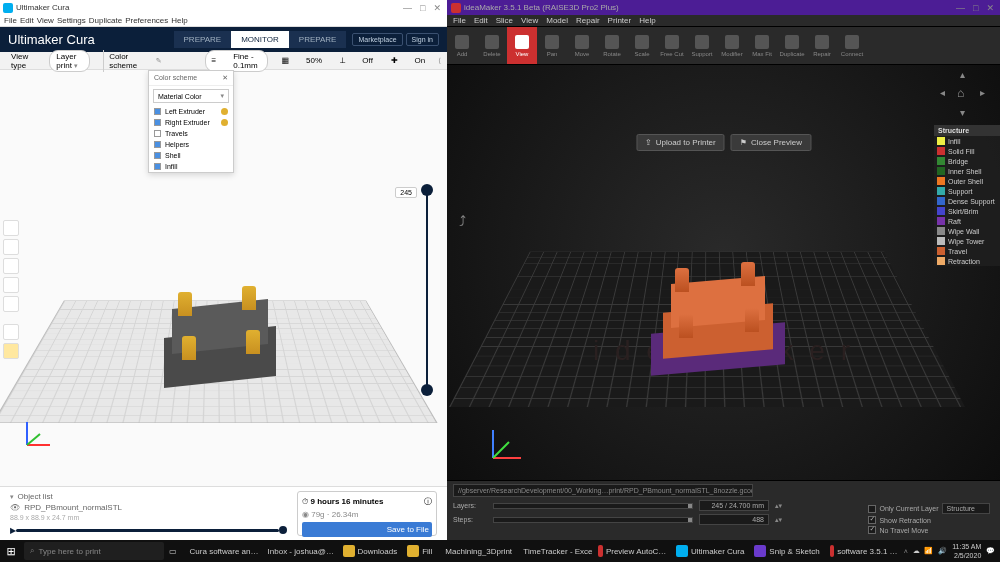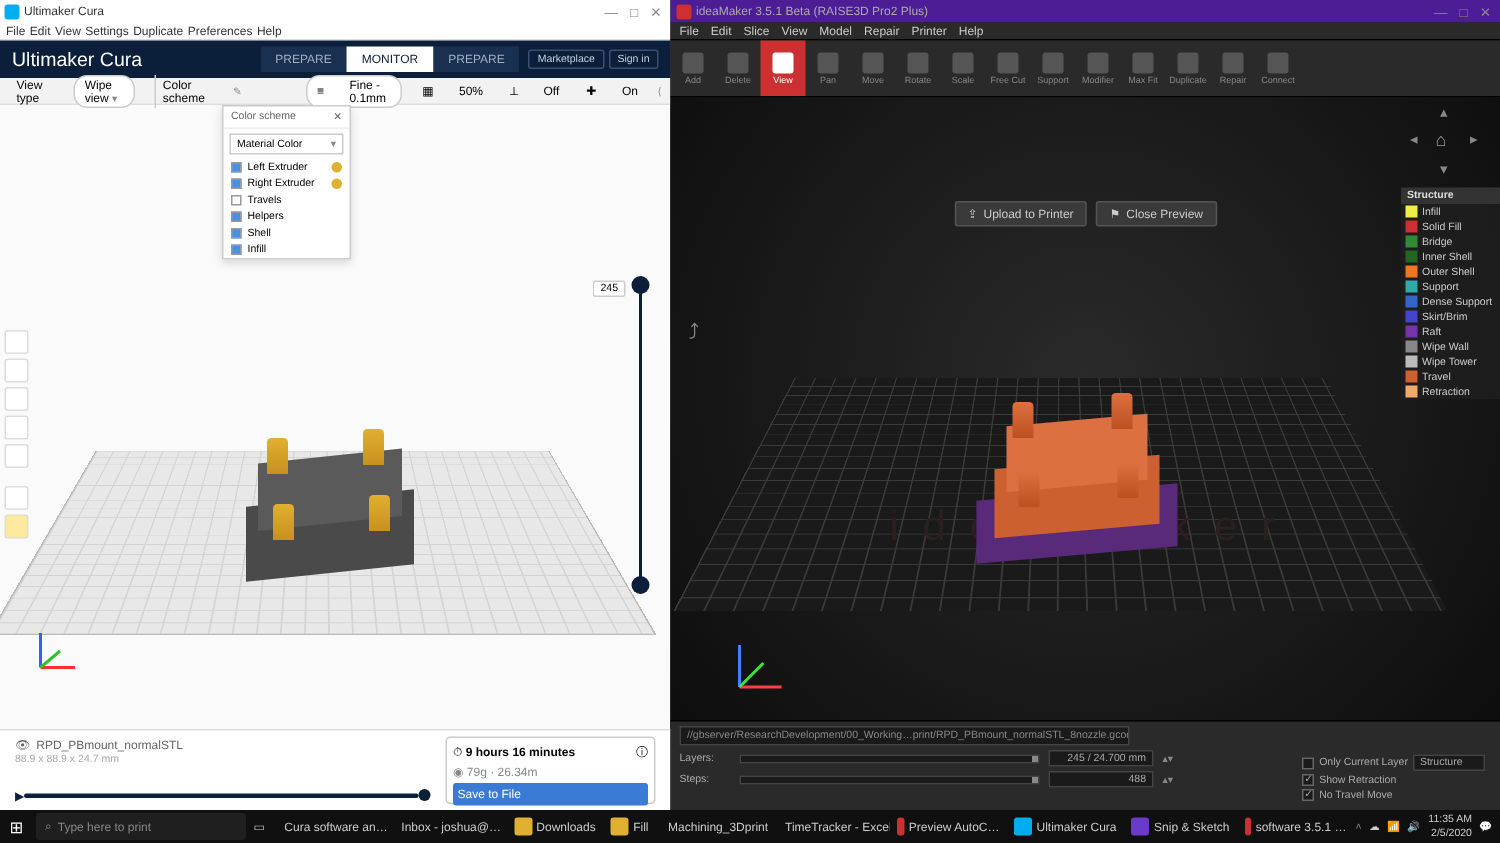--- a/index.html
+++ b/index.html
@@ -45,21 +45,21 @@
 .l-axis{position:absolute;left:22px;bottom:90px;width:30px;height:30px}
 .l-toolbar-left{position:absolute;left:3px;top:150px;width:16px;display:flex;flex-direction:column;gap:3px}
 .l-tool-btn{width:16px;height:16px;background:#fff;border:1px solid #ddd;border-radius:2px}
 .l-bottom{position:absolute;left:0;right:0;bottom:0;height:54px;background:#fff;border-top:1px solid #ddd;display:flex;padding:4px 10px;font-size:8px}
 .l-objlist{flex:1;color:#666}
 .l-objlist .row{display:flex;align-items:center;gap:4px;padding:1px 0}
 .l-timeline{position:absolute;left:10px;bottom:6px;right:160px;height:8px;display:flex;align-items:center}
 .l-timeline-track{flex:1;height:3px;background:#0b1f3a;border-radius:2px}
 .l-save{width:140px;background:#fff;border:1px solid #ccc;border-radius:3px;padding:4px;font-size:8px;display:flex;flex-direction:column;gap:3px}
 .l-save-h{display:flex;justify-content:space-between;align-items:center}
-.l-save-btn{background:#3a7bd5;color:#fff;text-align:left;padding:3px;border-radius:2px;font-size:8px}
+.l-save-btn{background:#3a7bd5;color:#fff;text-align:right;padding:3px;border-radius:2px;font-size:8px}
 
 
 .r-title{height:15px;background:#4c1d95;display:flex;align-items:center;font-size:8px;color:#aaa;padding-left:4px}
 .r-title-icon{width:10px;height:10px;background:#cc3030;border-radius:2px;margin-right:3px}
 .r-title-ctrl{margin-left:auto;display:flex;gap:8px;padding-right:6px;color:#888;font-size:9px}
 .r-menu{height:12px;background:#2a2a2a;display:flex;gap:8px;padding-left:6px;font-size:8px;align-items:center;color:#ccc;border-bottom:1px solid #000}
 .r-tools{height:38px;background:#2a2a2a;display:flex;border-bottom:1px solid #000}
 .r-tool{width:30px;display:flex;flex-direction:column;align-items:center;justify-content:center;gap:2px;font-size:6px;color:#888}
 .r-tool.view{background:#cc3030;color:#fff}
 .r-tool-icon{width:14px;height:14px;background:#555;border-radius:2px}
@@ -140,21 +140,21 @@
         <div class="l-tab">PREPARE</div>
       </div>
       <div class="l-right-btns">
         <div class="l-btn-sm">Marketplace</div>
         <div class="l-btn-sm">Sign in</div>
       </div>
     </div>
     <div class="l-optbar">
       <div class="l-opt-group">
         <span>View type</span>
-        <span class="l-opt-pill"><span>Wipe view</span> <span class="chev">▾</span></span>
+        <span class="l-opt-pill"><span>Layer print</span> <span class="chev">▾</span></span>
       </div>
       <div class="l-opt-group" style="border-left:1px solid #ccc">
         <span>Color scheme</span>
         <span class="chev">✎</span>
       </div>
       <div class="l-opt-group l-opt-pill" style="margin-left:30px">
         <span>≡</span>
         <span>Fine - 0.1mm</span>
       </div>
       <div class="l-opt-group">
@@ -243,20 +243,24 @@
 
       <svg class="l-axis axis" width="30" height="30">
         <line x1="5" y1="25" x2="5" y2="2" stroke="#3060ff"></line>
         <line x1="5" y1="25" x2="28" y2="25" stroke="#ff3030"></line>
         <line x1="5" y1="25" x2="18" y2="14" stroke="#30c030"></line>
       </svg>
 
       <div class="l-bottom">
         <div class="l-objlist">
           <div class="row">
+              <span class="chev">▾</span>
+              <span>Object list</span>
+            </div>
+          <div class="row">
               <span>👁</span>
               <span>RPD_PBmount_normalSTL</span>
             </div>
           <div class="row" style="color:#aaa;font-size:7px">
               <span>88.9 x 88.9 x 24.7 mm</span>
             </div>
         </div>
         <div class="l-save">
           <div class="l-save-h">
               <span>⏱ <b>9 hours 16 minutes</b></span>

